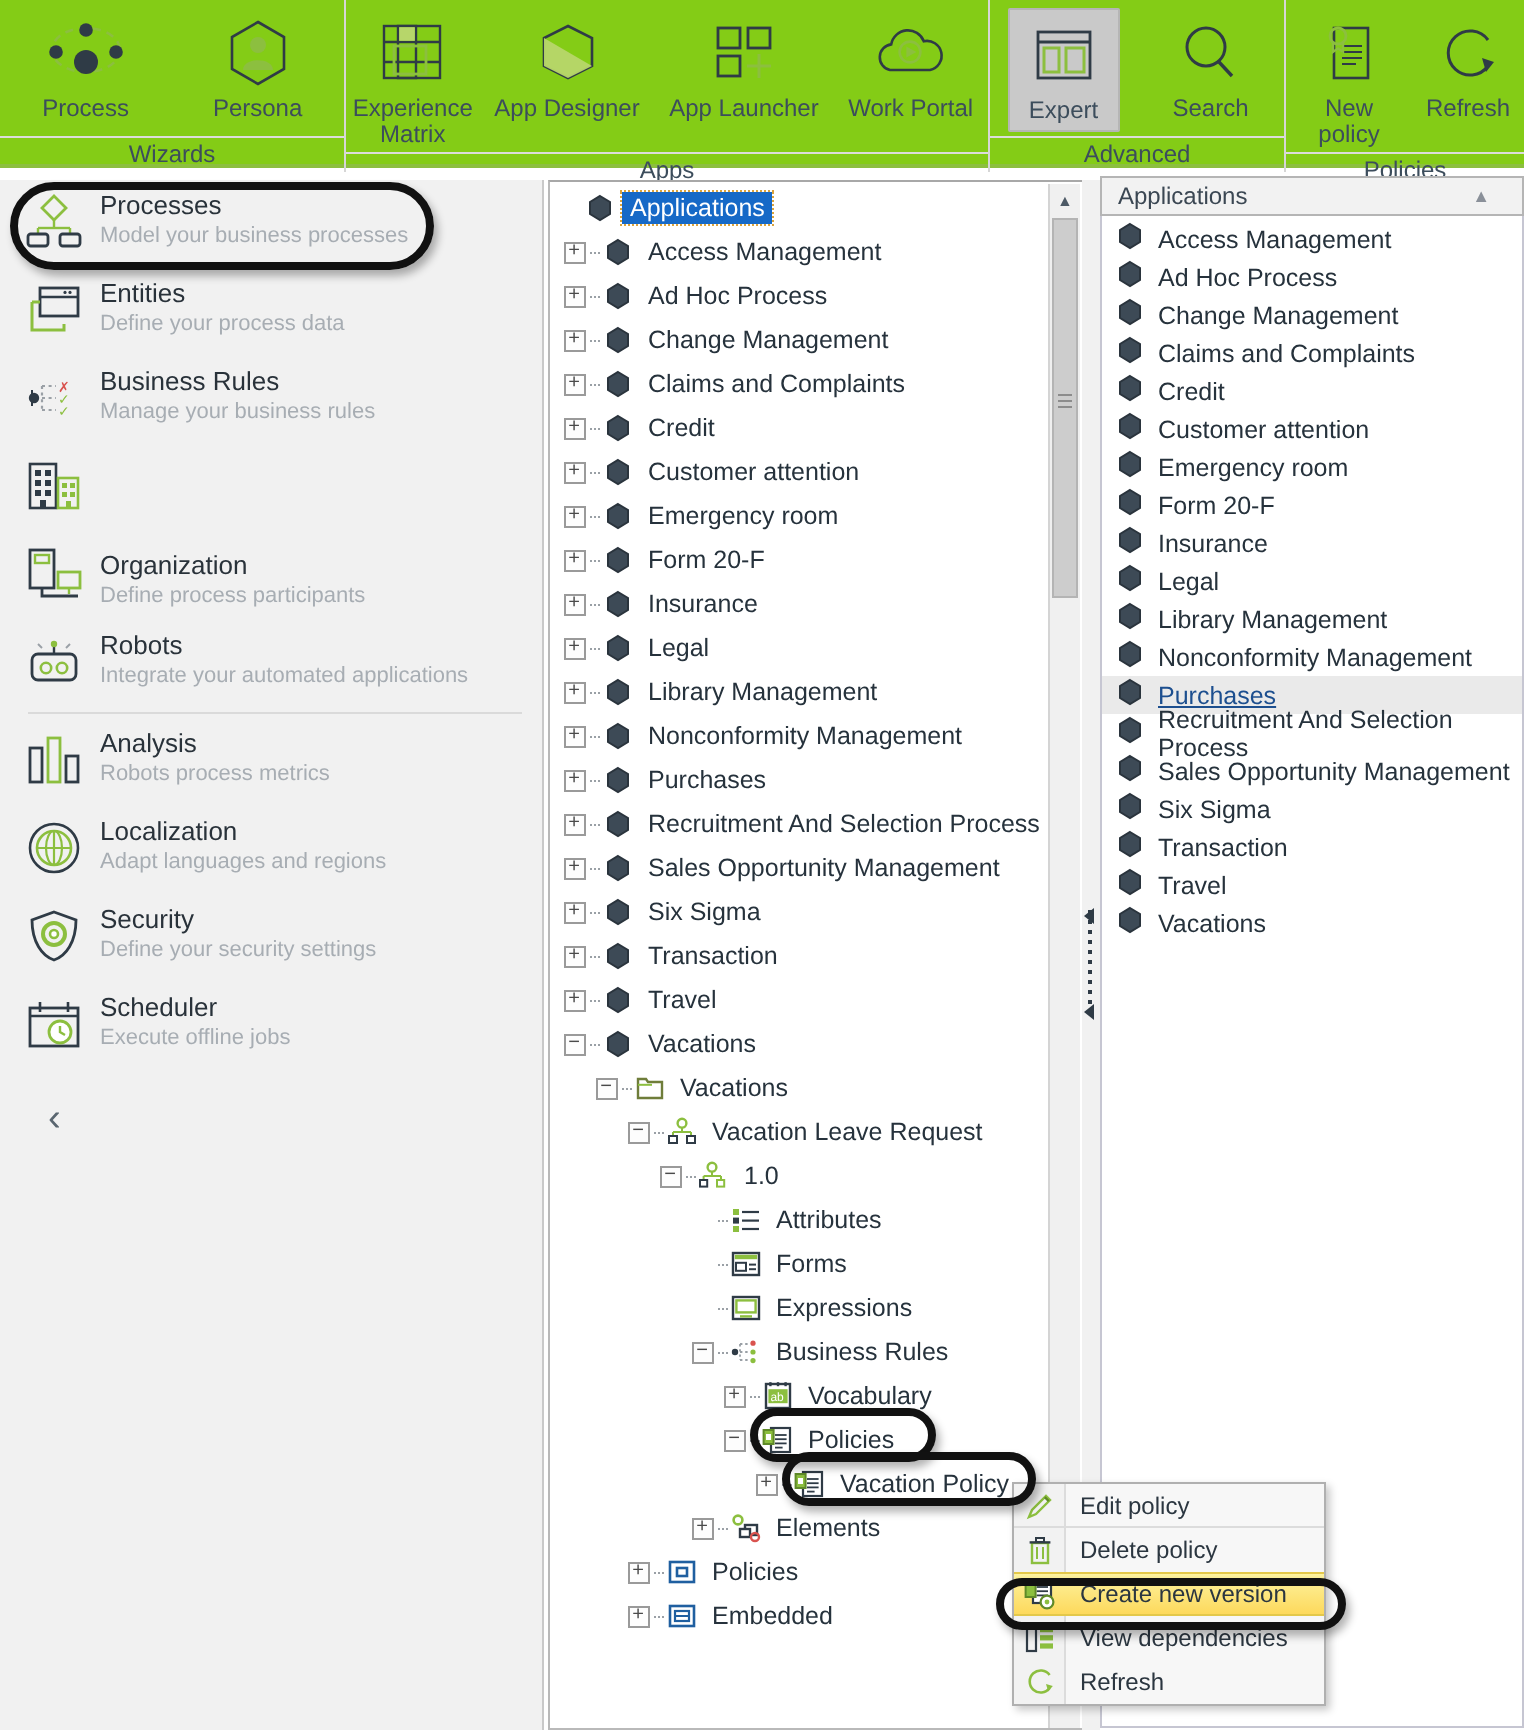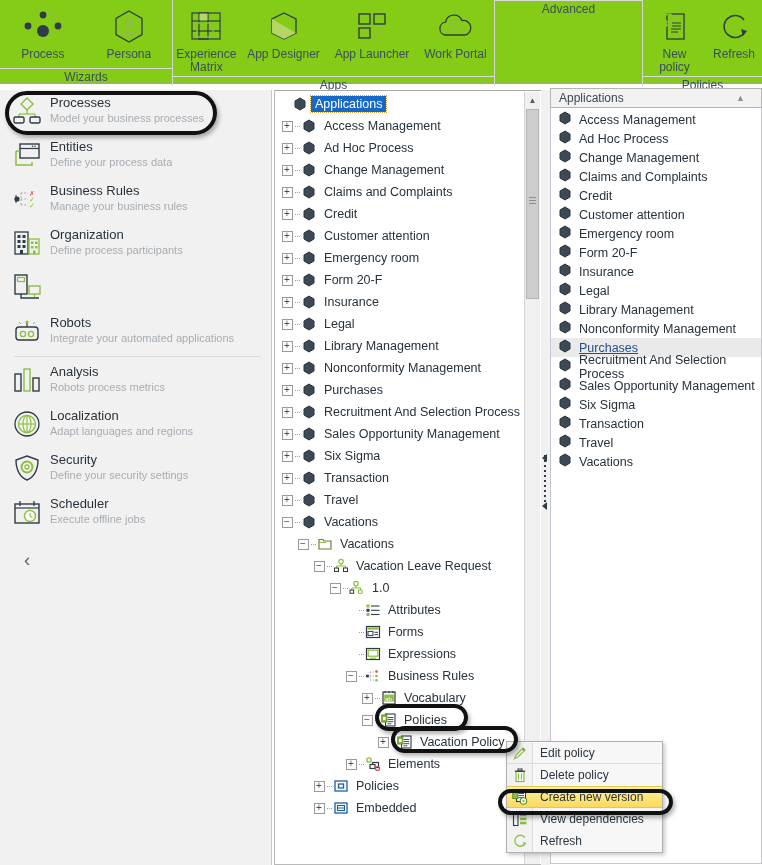--- a/index.html
+++ b/index.html
@@ -190,20 +190,42 @@
             <polygon points="18.2,12.2 23.2,15 18.2,17.8" fill="#8cbf3f"></polygon>
           </svg>
         </span>
         <span class="cap">Work Portal</span>
       </div>
     </div>
     <div class="rib-label">Apps</div>
   </div>
 
   <div class="rib-group" style="width:148px;">
+    <div class="rib-items" style="justify-content:space-around;">
+      <div class="rib-btn active" style="height:62px;justify-content:flex-start;">
+        <span class="ico">
+          <svg width="34" height="32" viewBox="0 0 34 32">
+            <rect x="4" y="4" width="26" height="23" fill="none" stroke="#2f3b46" stroke-width="1.4"></rect>
+            <line x1="4" y1="9" x2="30" y2="9" stroke="#2f3b46" stroke-width="1.4"></line>
+            <rect x="7" y="12" width="7.5" height="12" fill="none" stroke="#8cbf3f" stroke-width="1.5"></rect>
+            <rect x="18" y="12" width="9" height="12" fill="none" stroke="#8cbf3f" stroke-width="1.5"></rect>
+          </svg>
+        </span>
+        <span class="cap">Expert</span>
+      </div>
+      <div class="rib-btn">
+        <span class="ico">
+          <svg width="34" height="34" viewBox="0 0 34 34">
+            <circle cx="15" cy="13.5" r="9.5" fill="none" stroke="#2f3b46" stroke-width="1.5"></circle>
+            <line x1="21.5" y1="21" x2="28" y2="28" stroke="#2f3b46" stroke-width="1.7"></line>
+          </svg>
+        </span>
+        <span class="cap">Search</span>
+      </div>
+    </div>
     <div class="rib-label">Advanced</div>
   </div>
 
   <div class="rib-group" style="width:120px;">
     <div class="rib-items" style="justify-content:space-between;">
       <div class="rib-btn">
         <span class="ico">
           <svg width="30" height="34" viewBox="0 0 30 34">
             <rect x="7" y="4" width="17" height="25" fill="none" stroke="#2f3b46" stroke-width="1.3"></rect>
             <line x1="11" y1="13" x2="21" y2="13" stroke="#2f3b46" stroke-width="1"></line>
@@ -306,21 +328,21 @@
         <g fill="#8cbf3f">
           <rect x="19" y="13.5" width="2.5" height="2.5"></rect>
             <rect x="23" y="13.5" width="2.5" height="2.5"></rect>
           <rect x="19" y="18" width="2.5" height="2.5"></rect>
             <rect x="23" y="18" width="2.5" height="2.5"></rect>
           <rect x="21" y="22.5" width="2.5" height="3.5"></rect>
         </g>
       </svg>
     </span>
     <span class="side-txt">
-      <span class="side-title" style="display:block;">Organization</span>
+      <span class="side-title" style="display:block;margin-top:48px;">Organization</span>
       <span class="side-sub" style="display:block;">Define process participants</span>
     </span>
   </div>
 
   <div class="side-item">
     <span class="side-ico">
       <svg width="30" height="30" viewBox="0 0 30 30">
         <rect x="3" y="3" width="12" height="19" fill="none" stroke="#2f3b46" stroke-width="1.4"></rect>
         <rect x="5.5" y="5.5" width="7" height="4" fill="none" stroke="#8cbf3f" stroke-width="1.2"></rect>
         <path d="M9,22 L9,26 L27,26" fill="none" stroke="#2f3b46" stroke-width="1.4"></path>

